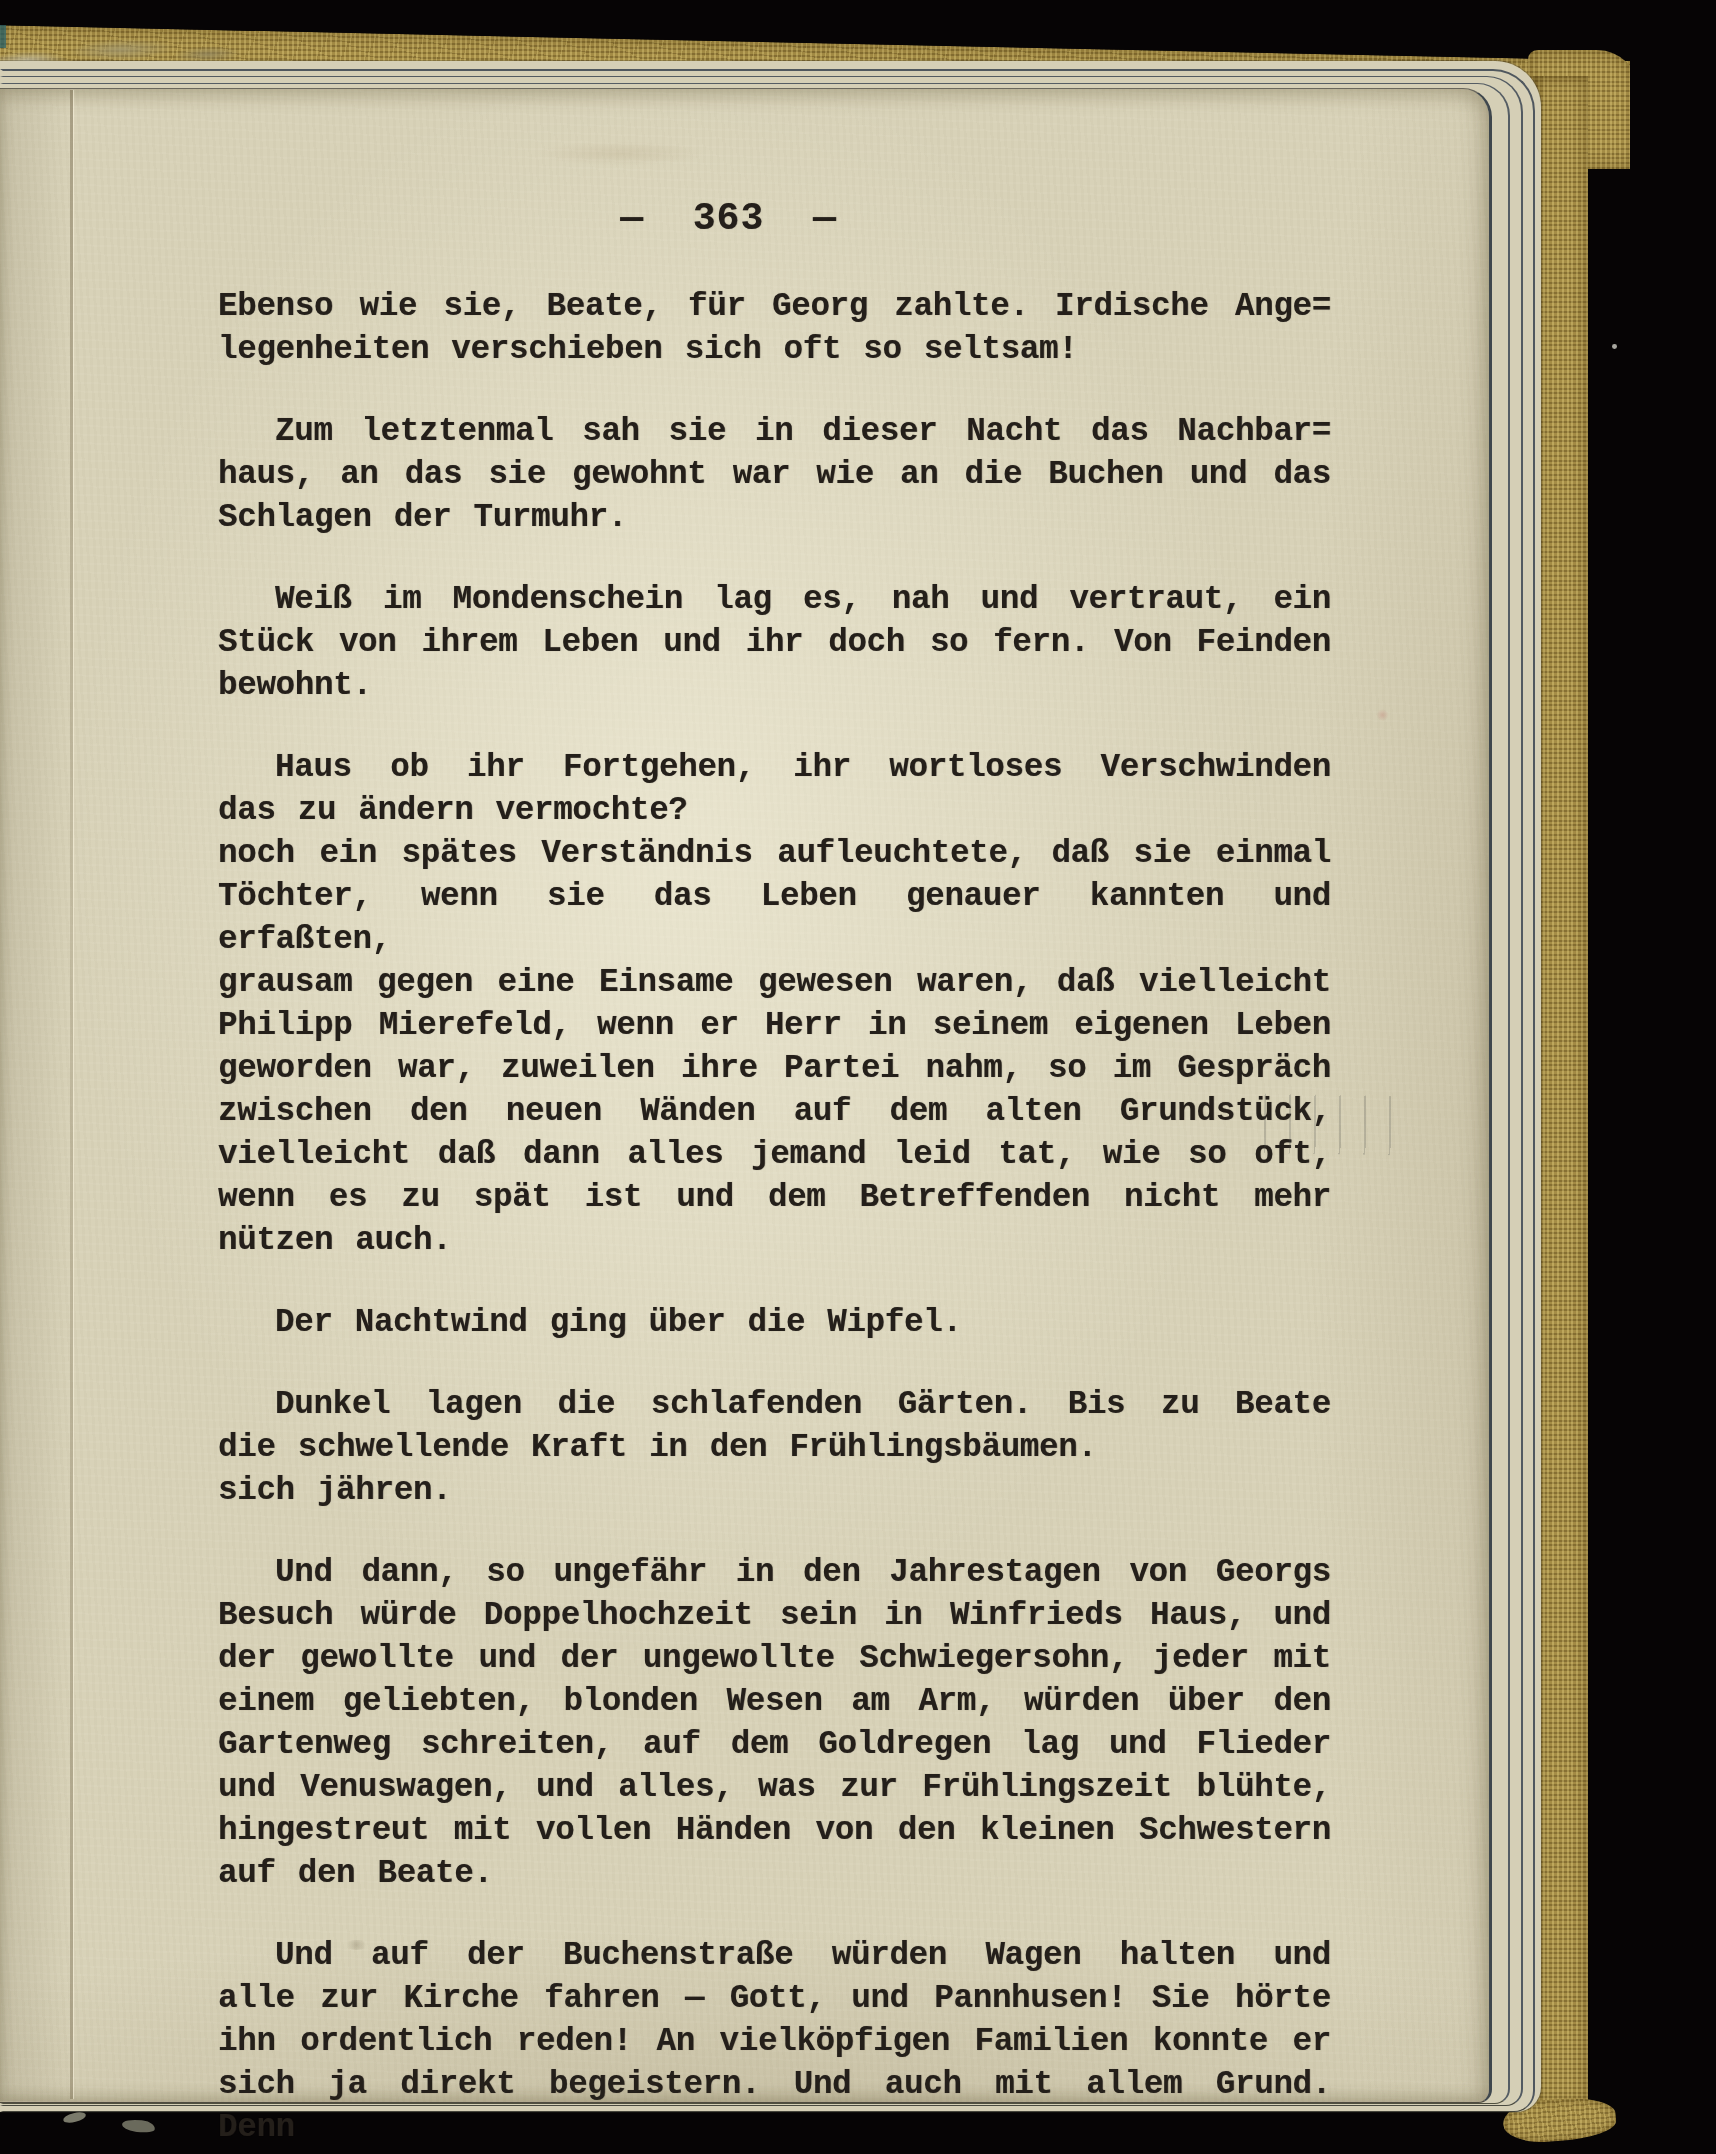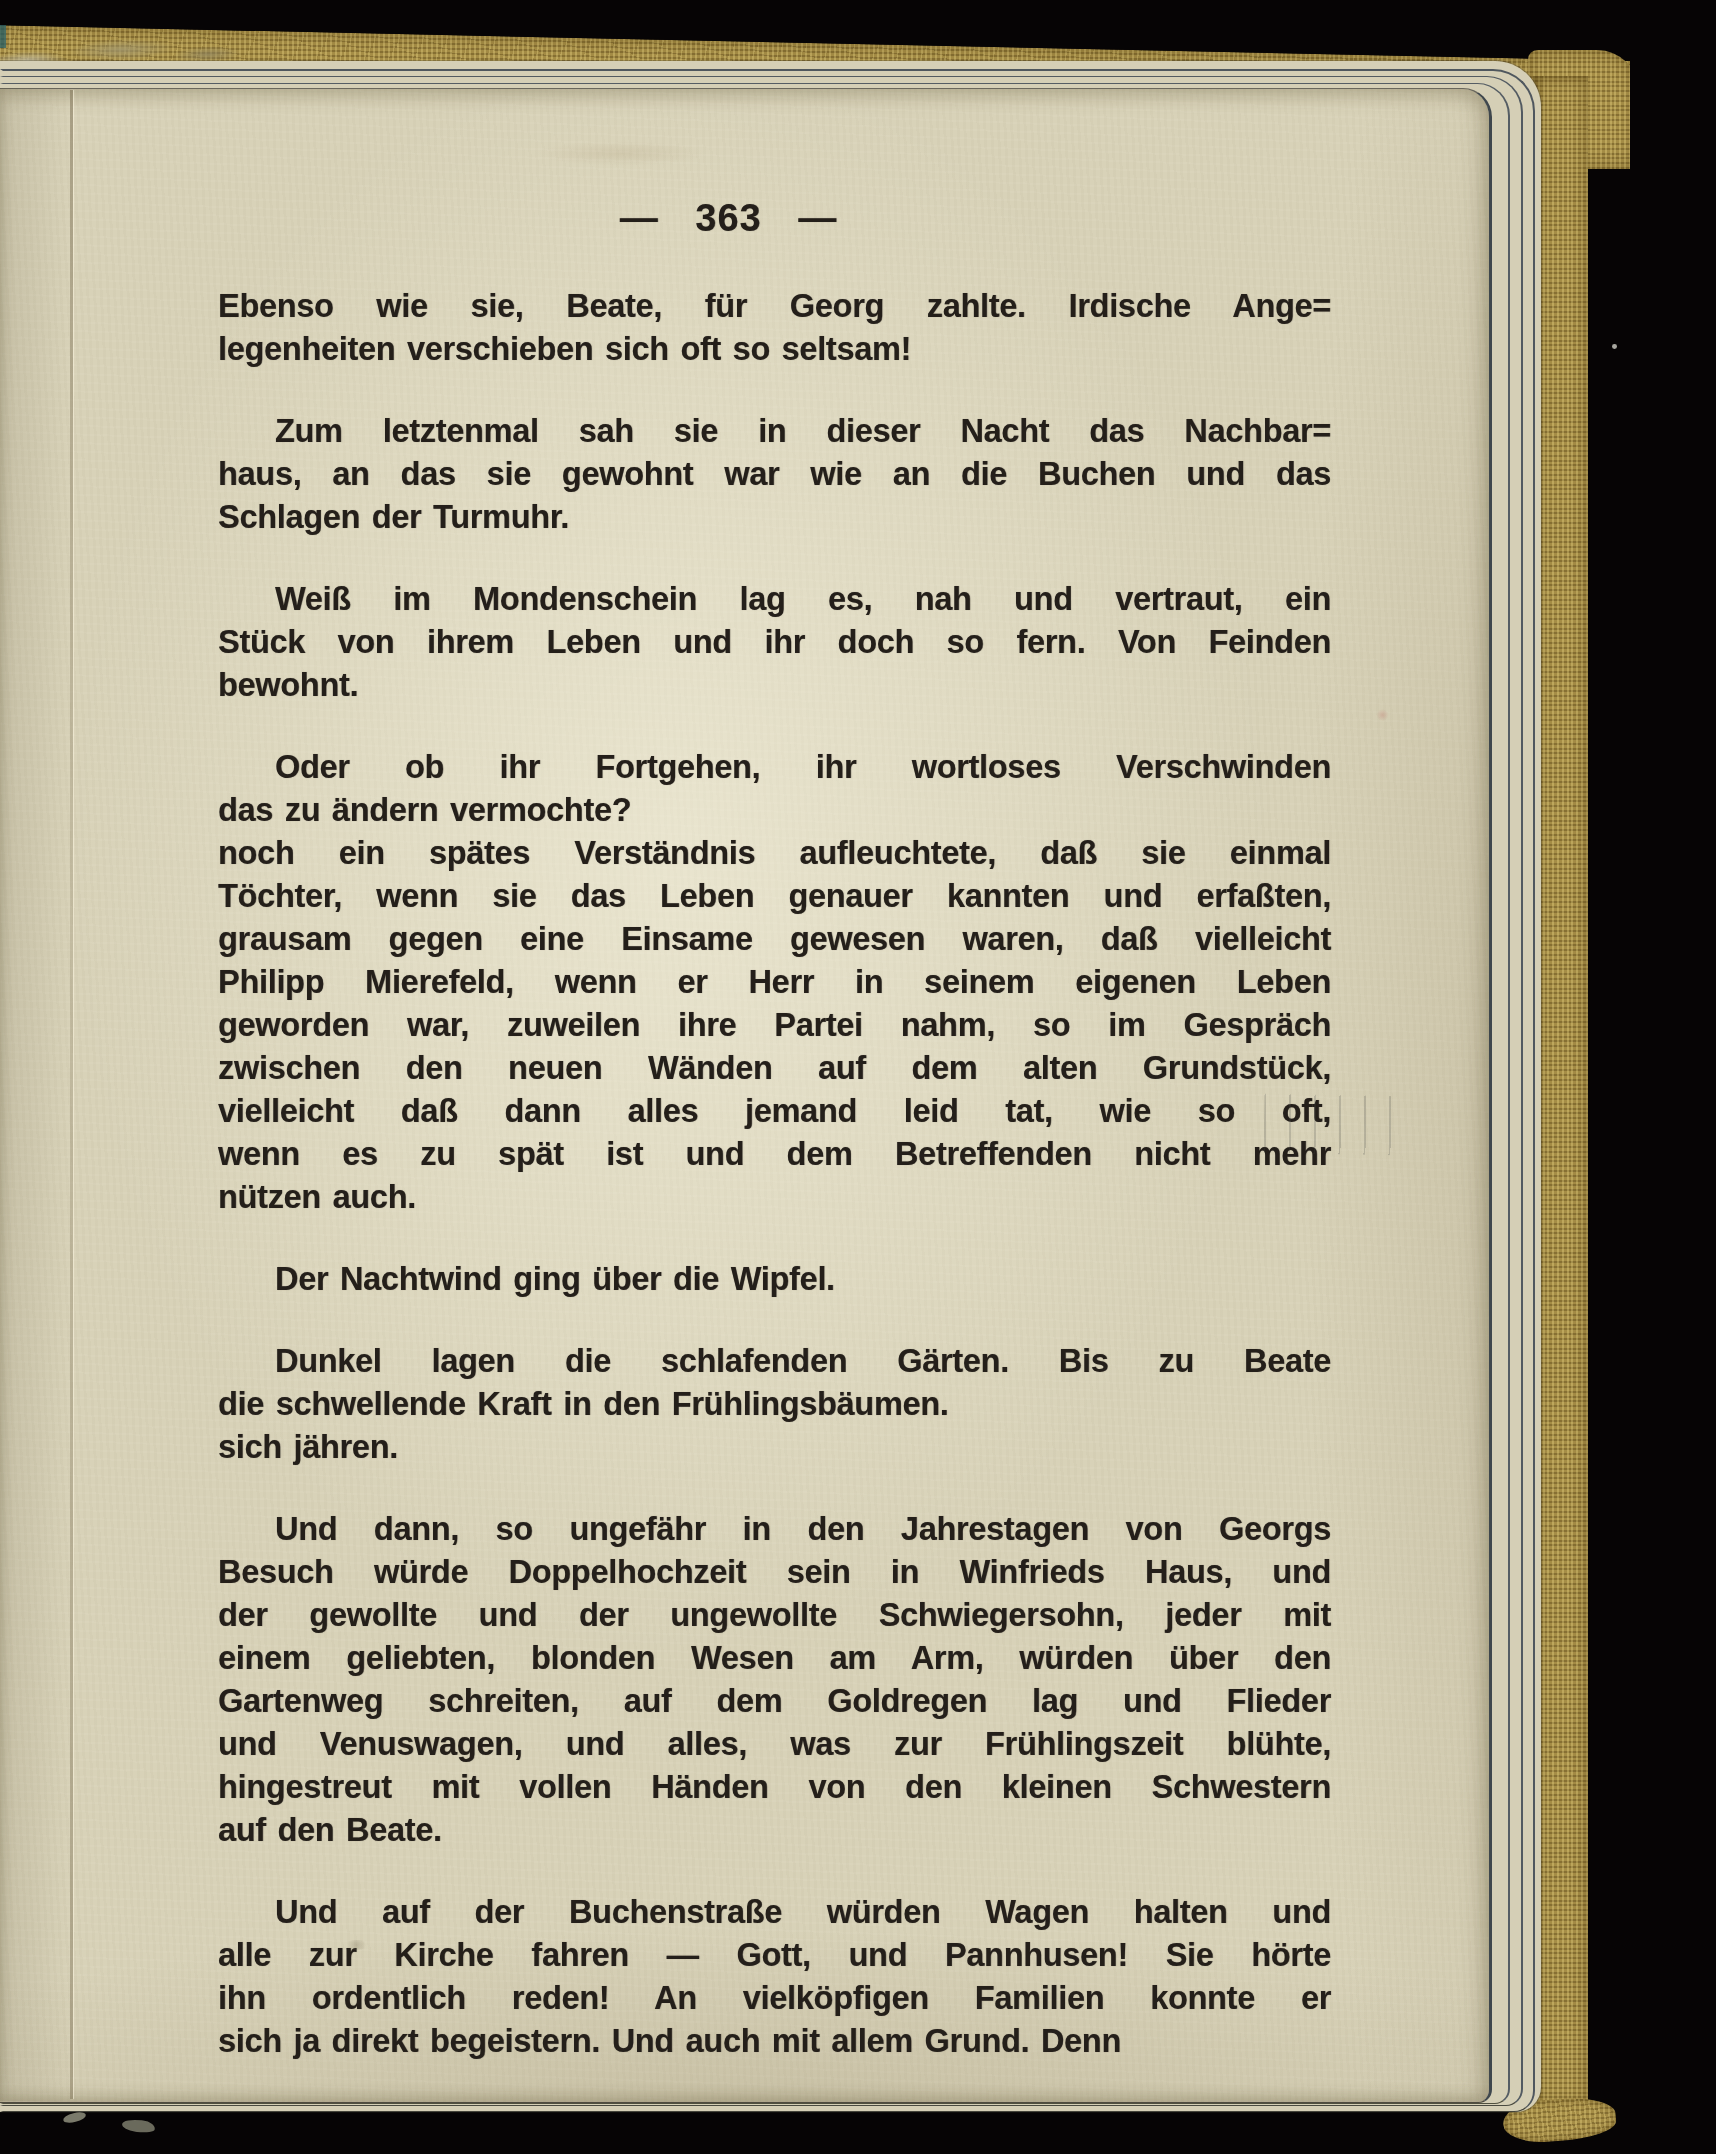--- a/index.html
+++ b/index.html
@@ -7,21 +7,21 @@
     --bg:#060405;
     --paper:#d8d2b8;
     --ink:#241f1a;
     --cloth:#a58d46;
     --edge:#4f575e;
   }
   html,body{margin:0;padding:0;background:var(--bg);}
   .scene{
     position:relative;width:1630px;height:2155px;overflow:hidden;
     background:var(--bg);
-    font-family:Liberation Sans, sans-serif;
+    font-family:Liberation Mono, monospace;
   }
   .abs{position:absolute;}
 
   
   .cloth{
     background-color:var(--cloth);
     background-image:
       repeating-linear-gradient(90deg, rgba(255,235,150,0.28) 0 1.9px, rgba(0,0,0,0) 1.9px 4.8px),
       repeating-linear-gradient(0deg, rgba(70,50,10,0.32) 0 1.9px, rgba(0,0,0,0) 1.9px 4.8px);
     box-shadow: inset 0 0 17px rgba(60,40,0,0.35);
@@ -169,21 +169,21 @@
   <div class="abs folio">— 363 —</div>
   <div class="abs text-block" id="body-text">
       <div class="line">Ebenso wie sie, Beate, für Georg zahlte. Irdische Ange=</div>
       <div class="line par-end">legenheiten verschieben sich oft so seltsam!</div>
       <div class="line indent">Zum letztenmal sah sie in dieser Nacht das Nachbar=</div>
       <div class="line">haus, an das sie gewohnt war wie an die Buchen und das</div>
       <div class="line par-end">Schlagen der Turmuhr.</div>
       <div class="line indent">Weiß im Mondenschein lag es, nah und vertraut, ein</div>
       <div class="line">Stück von ihrem Leben und ihr doch so fern. Von Feinden</div>
       <div class="line par-end">bewohnt.</div>
-      <div class="line indent">Oder ob ihr Fortgehen, ihr wortloses Verschwinden</div>
+      <div class="line indent">Haus ob ihr Fortgehen, ihr wortloses Verschwinden</div>
       <div class="line par-end">das zu ändern vermochte?</div>
       <div class="line">noch ein spätes Verständnis aufleuchtete, daß sie einmal</div>
       <div class="line">Töchter, wenn sie das Leben genauer kannten und erfaßten,</div>
       <div class="line">grausam gegen eine Einsame gewesen waren, daß vielleicht</div>
       <div class="line">Philipp Mierefeld, wenn er Herr in seinem eigenen Leben</div>
       <div class="line">geworden war, zuweilen ihre Partei nahm, so im Gespräch</div>
       <div class="line">zwischen den neuen Wänden auf dem alten Grundstück,</div>
       <div class="line">vielleicht daß dann alles jemand leid tat, wie so oft,</div>
       <div class="line">wenn es zu spät ist und dem Betreffenden nicht mehr</div>
       <div class="line par-end">nützen auch.</div>

